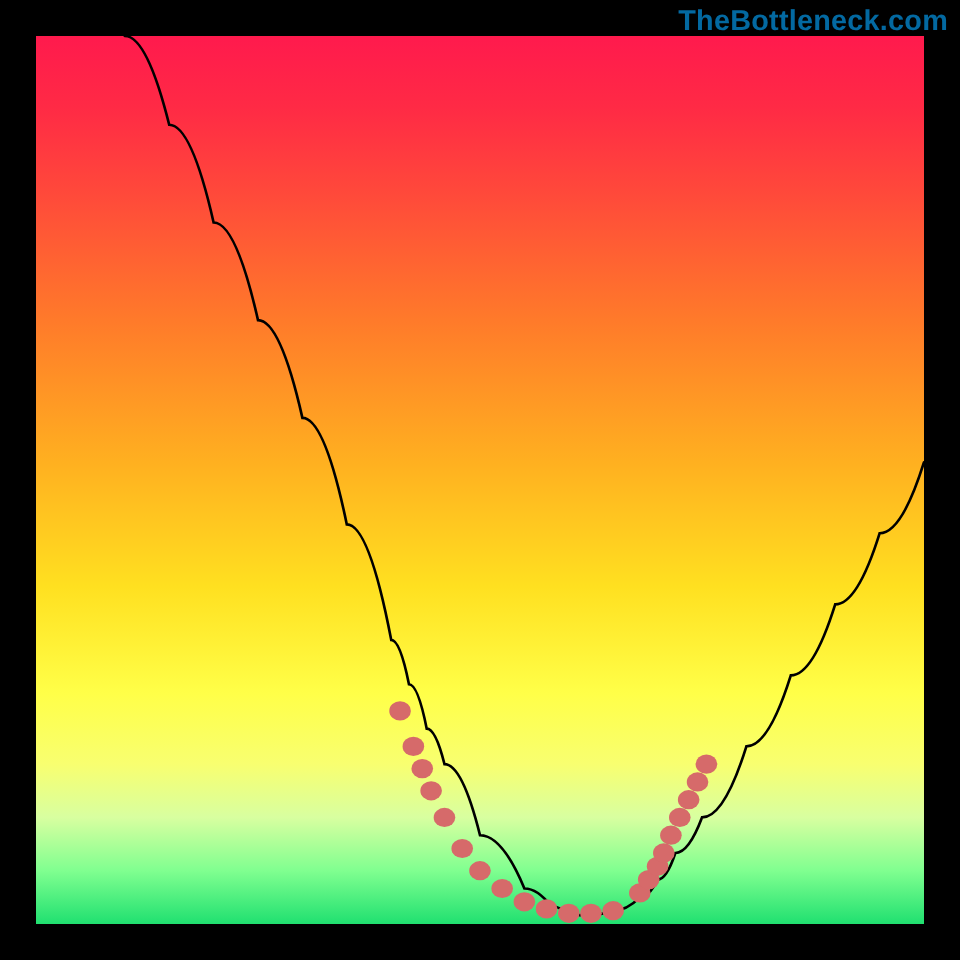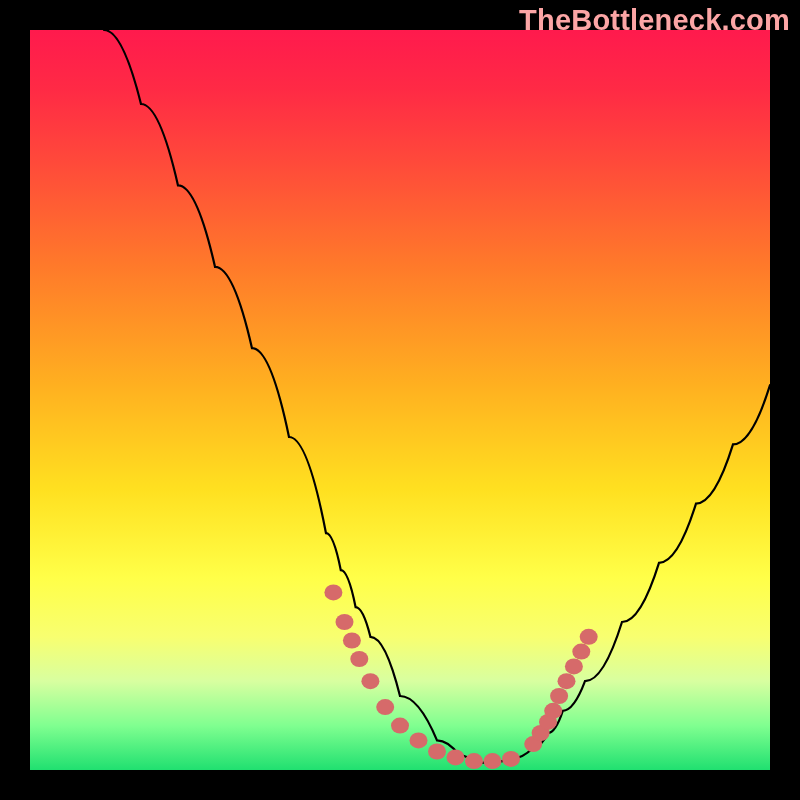--- a/index.html
+++ b/index.html
@@ -8,23 +8,23 @@
     position: relative;
     width: 800px;
     height: 800px;
     background: #000;
   }
   .watermark {
     position: absolute;
     top: 4px;
     right: 10px;
     font-family: Arial, Helvetica, sans-serif;
-    font-size: 29px;
+    font-size: 24px;
     font-weight: 600;
-    color: #fca5a5;
+    color: #0369a1;
     letter-spacing: 0.2px;
     z-index: 10;
   }
   .plot-area {
     position: absolute;
     left: 30px;
     top: 30px;
     width: 740px;
     height: 740px;
     overflow: hidden;

